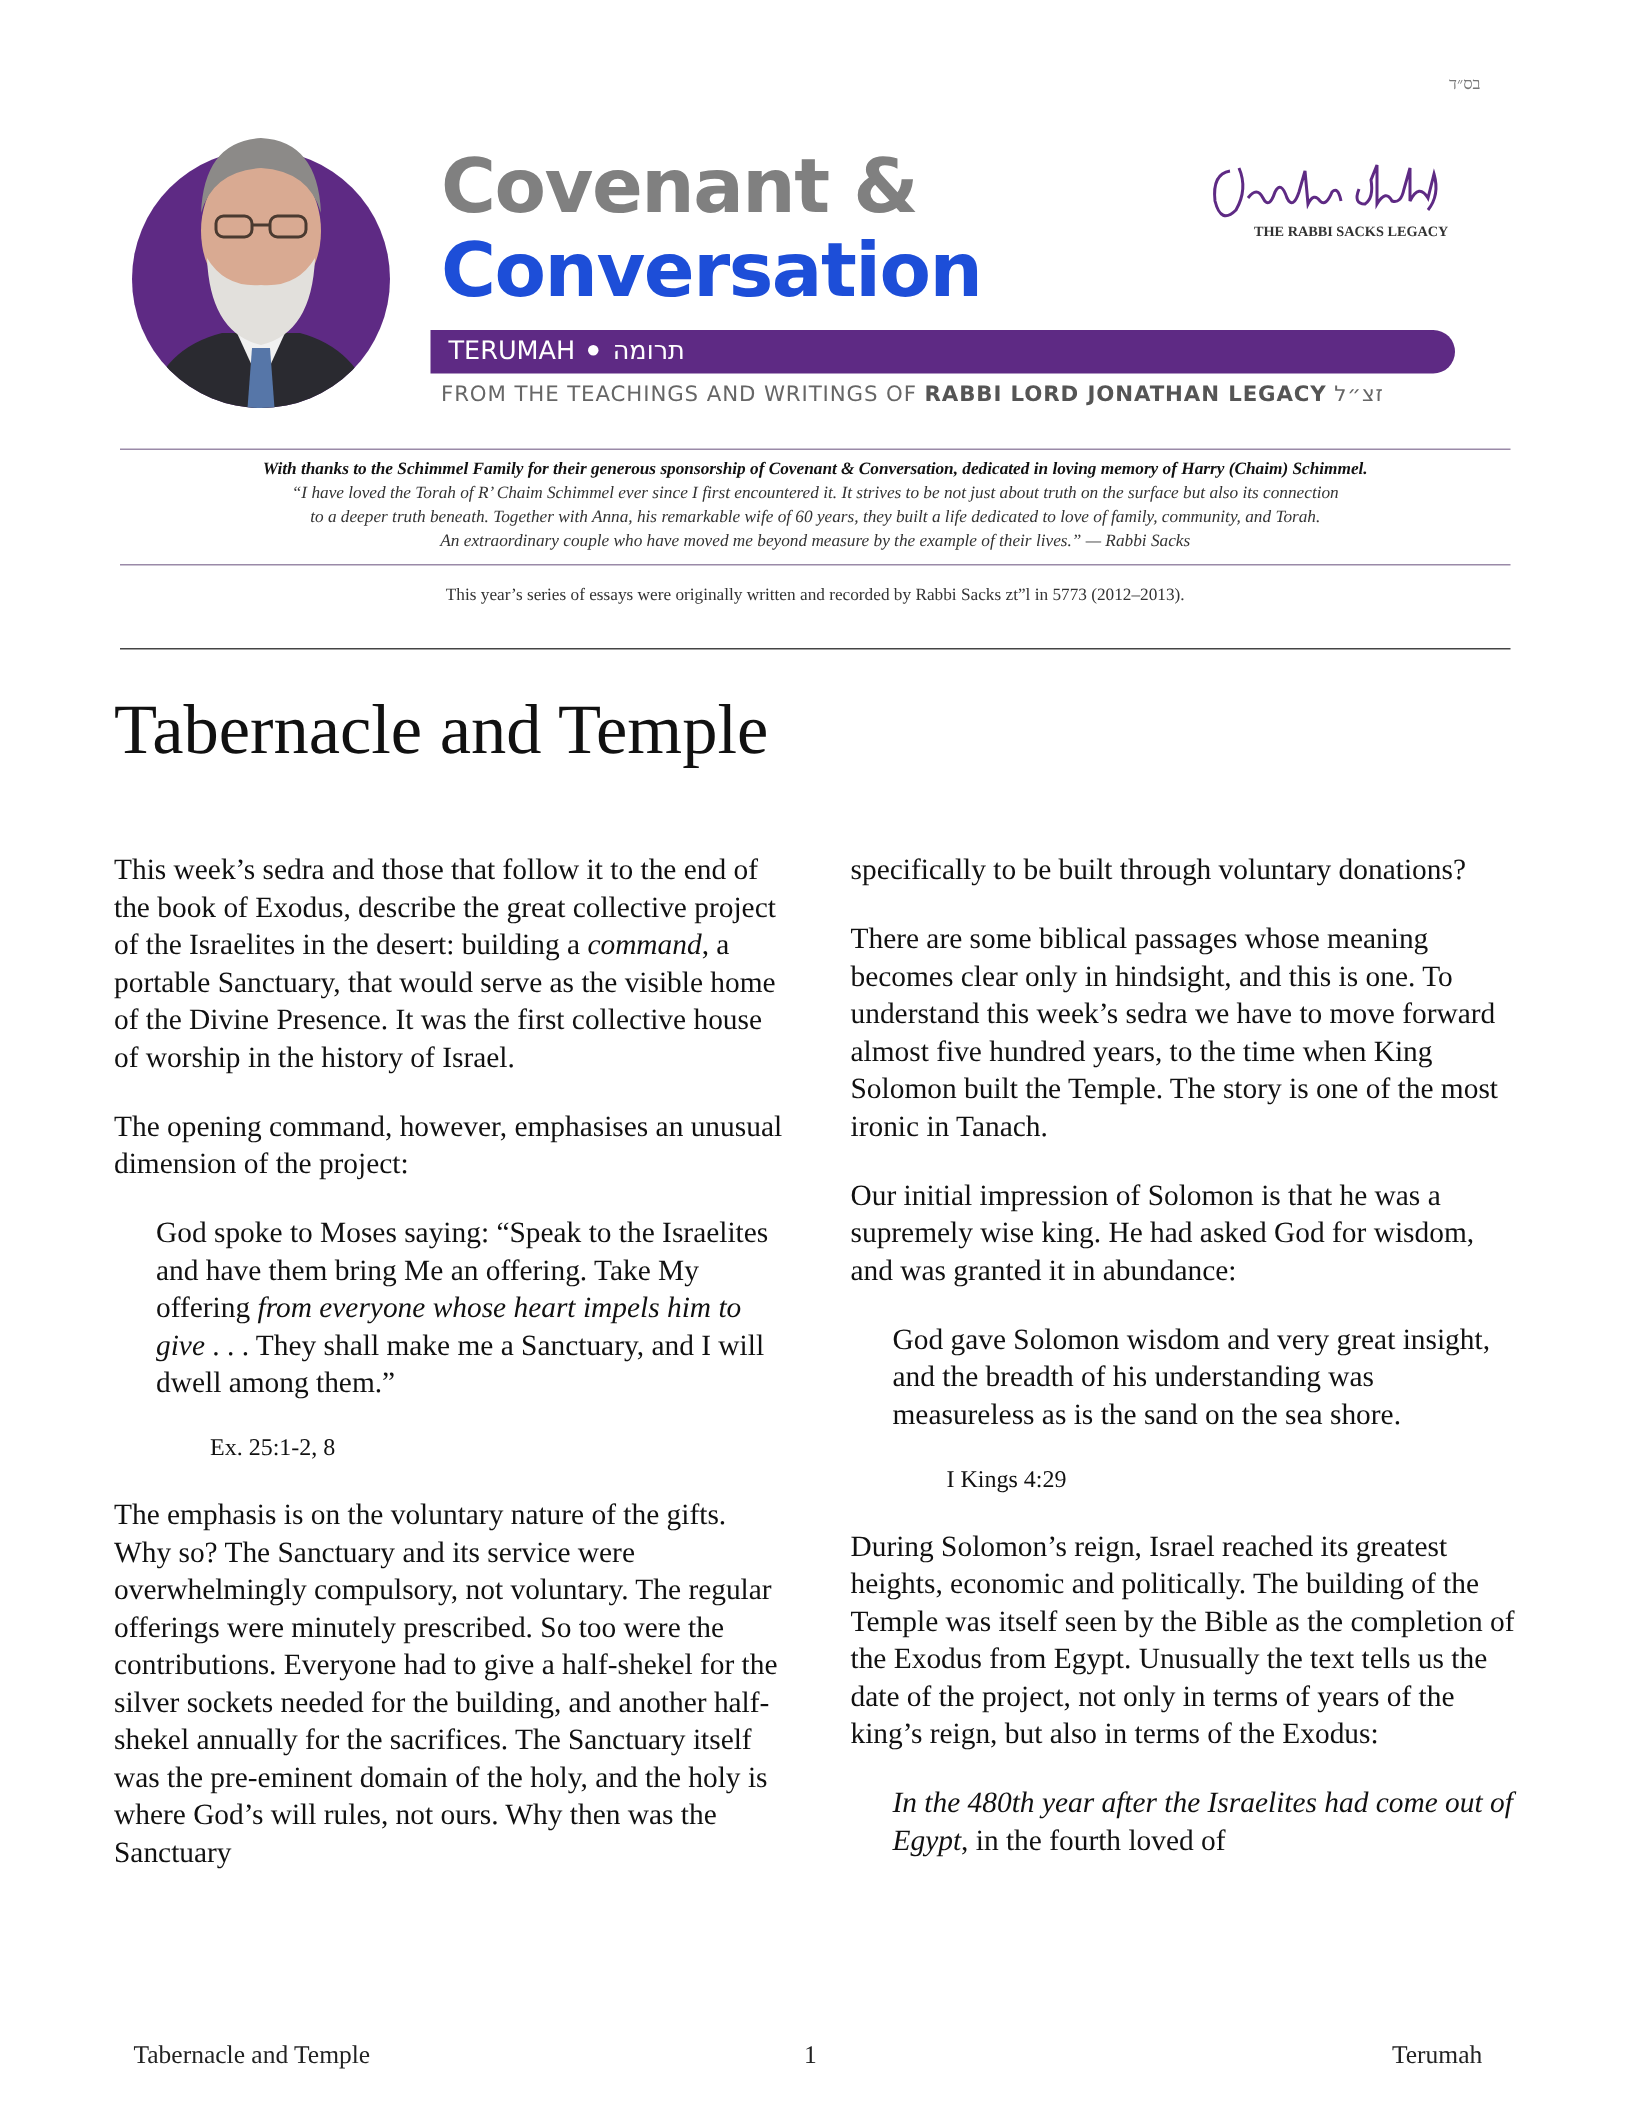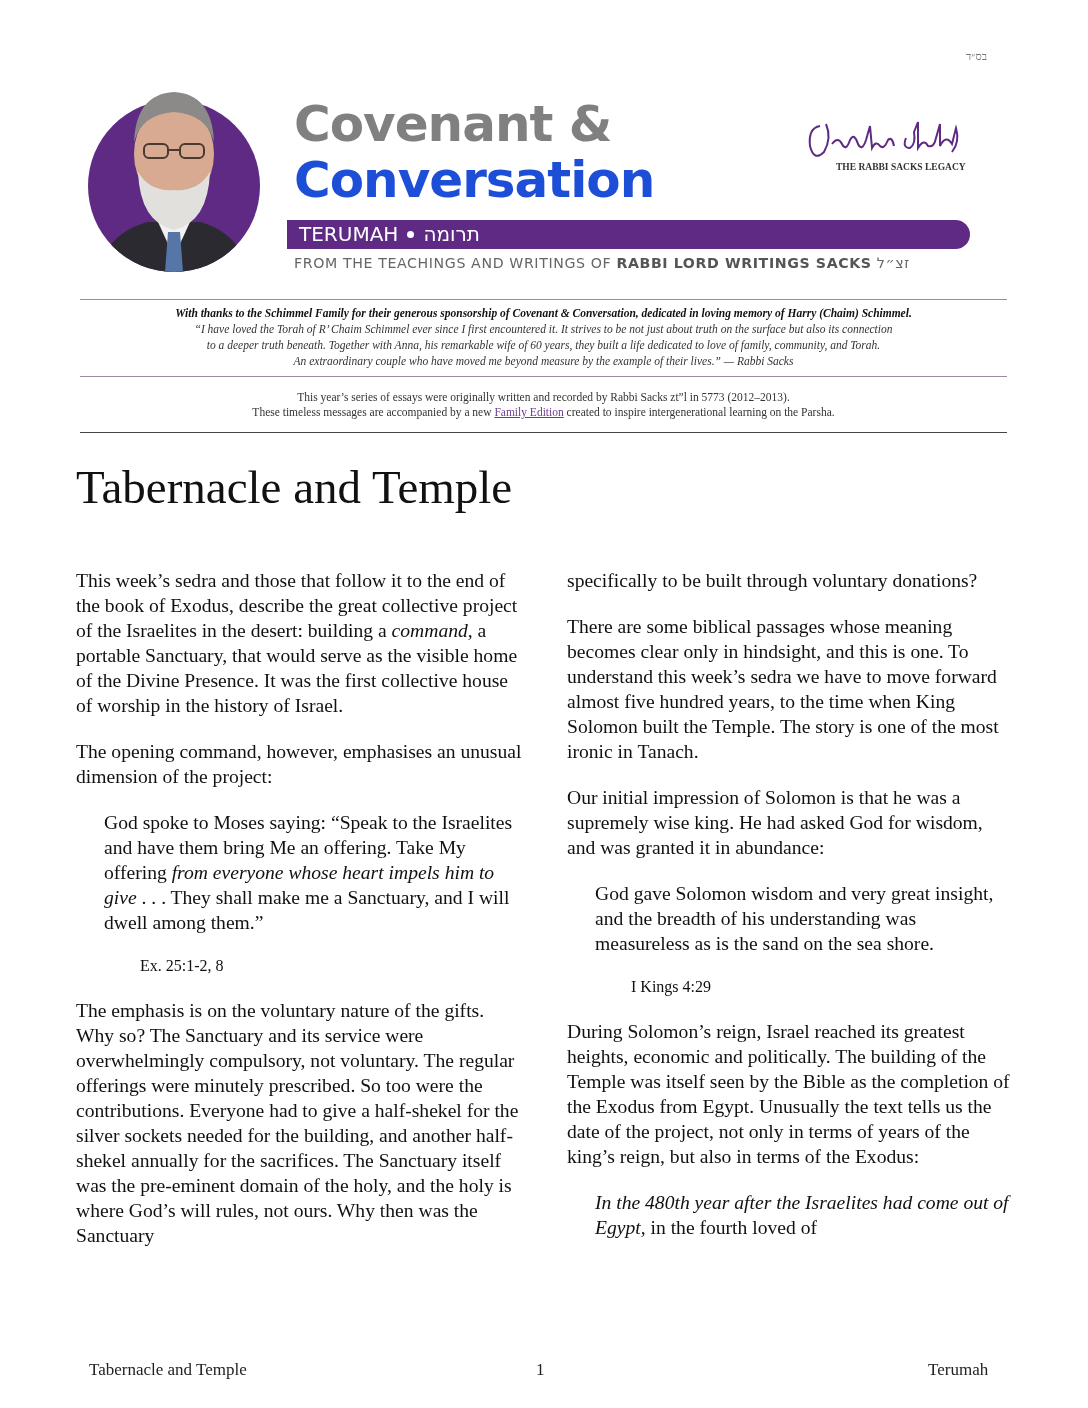--- a/index.html
+++ b/index.html
@@ -7,25 +7,25 @@
   .abs { position: absolute; }
 
   .bsd { left: 966px; top: 50px; font-family: Liberation Serif, serif; font-size: 11px; color: #777; direction: rtl; }
 
   .portrait { left: 88px; top: 82px; width: 172px; height: 190px; }
 
   .brand-title { left: 294px; top: 96px; font-family: "DejaVu Sans", sans-serif; font-weight: bold; line-height: 56px; letter-spacing: -1px; }
   .brand-line1 { color: #808080; font-size: 50px; display:block; }
   .brand-line2 { color: #1d4ed8; font-size: 50px; display:block; }
 
-  .legacy-logo { left: 806px; top: 118px; width: 160px; height: 62px; }
+  .legacy-logo { left: 806px; top: 106px; width: 160px; height: 62px; }
   .legacy-sig { position:absolute; left: 0; top: 0; width: 160px; height: 44px; }
   .legacy-caption { position:absolute; left: 30px; top: 44px; font-family: "Liberation Serif", serif; font-weight: bold; font-size: 9.5px; color: #333; white-space: nowrap; }
 
-  .parsha-bar { left: 287px; top: 220px; width: 683px; height: 29px; background: #5e2a84; border-radius: 0 15px 15px 0; color: #fff; font-family: "DejaVu Sans", sans-serif; font-size: 20px; line-height: 29px; padding-left: 12px; box-sizing: border-box; }
+  .parsha-bar { left: 287px; top: 220px; width: 683px; height: 29px; background: #5e2a84; border-radius: 0 15px 15px 0; color: #fff; font-family: "DejaVu Sans", sans-serif; font-size: 17px; line-height: 29px; padding-left: 12px; box-sizing: border-box; }
   .parsha-bar .dot { display:inline-block; width:7px; height:7px; background:#fff; border-radius:50%; margin: 0 9px 2px 9px; vertical-align: middle; }
   .tagline { left: 294px; top: 255px; font-family: "DejaVu Sans", sans-serif; font-size: 14.2px; color: #666; letter-spacing: 0.6px; white-space: nowrap; }
   .tagline b { color: #555; font-weight: bold; }
 
   .rule { left: 80px; width: 927px; height: 0; border-top: 1.5px solid #9a8aa8; }
   .rule.thin { border-top: 1px solid #444; }
 
   .sponsor { left: 80px; top: 305px; width: 927px; text-align: center; font-size: 11.5px; line-height: 16px; color: #333; font-style: italic; }
   .sponsor .lead { font-weight: bold; color: #111; }
 
@@ -83,40 +83,35 @@
   </svg>
   <div class="legacy-caption">THE RABBI SACKS LEGACY</div>
 </div>
 
 <div class="abs parsha-bar">
   <span>TERUMAH</span><span class="dot"></span><span>תרומה</span>
 </div>
 
 <div class="abs tagline">
   <span>FROM THE TEACHINGS AND WRITINGS OF</span>
-  <b>RABBI LORD WRITINGS SACKS</b>
+  <b>RABBI LORD JONATHAN LEGACY</b>
   <span>זצ״ל</span>
 </div>
 
 <div class="abs rule" style="top:299px"></div>
 <div class="abs sponsor">
   <div class="lead">With thanks to the Schimmel Family for their generous sponsorship of Covenant &amp; Conversation, dedicated in loving memory of Harry (Chaim) Schimmel.</div>
   <div>“I have loved the Torah of R’ Chaim Schimmel ever since I first encountered it. It strives to be not just about truth on the surface but also its connection</div>
   <div>to a deeper truth beneath. Together with Anna, his remarkable wife of 60 years, they built a life dedicated to love of family, community, and Torah.</div>
   <div>An extraordinary couple who have moved me beyond measure by the example of their lives.” — Rabbi Sacks</div>
 </div>
 <div class="abs rule" style="top:376px"></div>
 
 <div class="abs series">
   <div>This year’s series of essays were originally written and recorded by Rabbi Sacks zt”l in 5773 (2012–2013).</div>
-  <div>
-    <span>These timeless messages are accompanied by a new</span>
-    <a>Family Edition</a>
-    <span>created to inspire intergenerational learning on the Parsha.</span>
-  </div>
 </div>
 <div class="abs rule thin" style="top:432px"></div>
 
 <div class="abs article-title">Tabernacle and Temple</div>
 
 <div class="abs col left">
   <p><span>This week’s sedra and those that follow it to the end of the book of Exodus, describe the great collective project of the Israelites in the desert: building a </span><i>command</i><span>, a portable Sanctuary, that would serve as the visible home of the Divine Presence. It was the first collective house of worship in the history of Israel.</span></p>
   <p>The opening command, however, emphasises an unusual dimension of the project:</p>
   <blockquote><span>God spoke to Moses saying: “Speak to the Israelites and have them bring Me an offering. Take My offering </span><i>from everyone whose heart impels him to give</i><span> . . . They shall make me a Sanctuary, and I will dwell among them.”</span></blockquote>
   <div class="cite">Ex. 25:1-2, 8</div>

